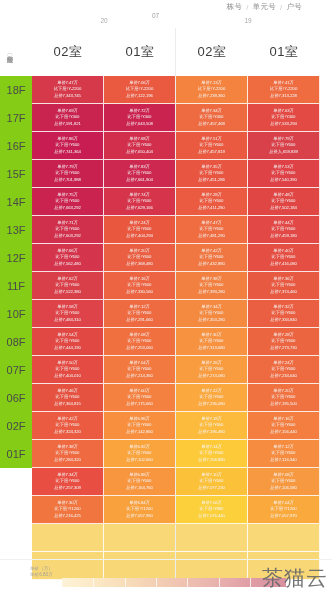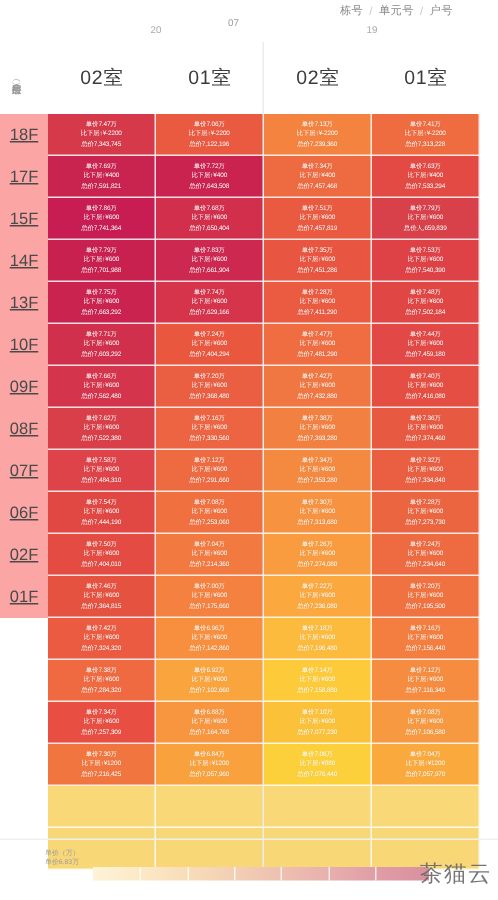--- a/index.html
+++ b/index.html
@@ -80,21 +80,21 @@
     text-shadow: 0 0 1px rgba(0,0,0,.10);
   }
   .cell.gap { border-right: 1px solid #ececec; }
 
   
   .labelcol {
     position: absolute; left: 0; top: 76px; width: 32px;
   }
   .labelcol .rl {
     height: 28px; display: flex; align-items: center; justify-content: center;
-    font-size: 11px; color: #4a4a4a; background:#fca5a5;text-decoration:underline;
+    font-size: 11px; color: #4a4a4a; background:#84cc16;
   }
 
   
   .legend {
     position: absolute; left: 0; bottom: 6px; width: 332px; height: 34px;
   }
   .legend .ltext {
     position: absolute; left: 30px; top: 6px;
     font-size: 4.6px; line-height: 6px; color: #9d9d9d; white-space: nowrap;
   }
@@ -104,21 +104,21 @@
       #fdf3d8 0%, #fce9c6 14%, #f8ddb9 28%,
       #f3cfb4 42%, #eec0b0 56%, #e8b0ae 70%,
       #e09ea6 84%, #d8909f 100%);
   }
   .legend .bar .tick {
     position: absolute; top: 0; width: 1px; height: 9px;
     background: rgba(255,255,255,.75);
   }
   .watermark {
     position: absolute; right: 4px; bottom: 8px;
-    font-size: 15px; color: #6a6a6a; letter-spacing: 1px;
+    font-size: 21px; color: #6a6a6a; letter-spacing: 1px;
     font-family: Liberation Serif, serif; opacity: .92;
   }
   .footline {
     position: absolute; left: 0; bottom: 40px; width: 332px; height: 1px;
     background: #f0f0f0;
   }
 </style>
 </head>
 <body>
 
@@ -145,25 +145,27 @@
     <div class="ch">02室</div>
     <div class="ch">01室</div>
     <div class="ch">02室</div>
     <div class="ch">01室</div>
   </div>
   <div class="vdiv g1"></div>
 
   <div class="labelcol" id="labelcol">
       <div class="rl">18F</div>
       <div class="rl">17F</div>
+      <div class="rl">16F</div>
       <div class="rl">15F</div>
       <div class="rl">14F</div>
       <div class="rl">13F</div>
+      <div class="rl">12F</div>
+      <div class="rl">11F</div>
       <div class="rl">10F</div>
-      <div class="rl">09F</div>
       <div class="rl">08F</div>
       <div class="rl">07F</div>
       <div class="rl">06F</div>
       <div class="rl">02F</div>
       <div class="rl">01F</div>
     </div>
 
   <div class="grid" id="grid">
       <div class="row">
         <div class="cell" style="background: rgb(214, 58, 74);">

